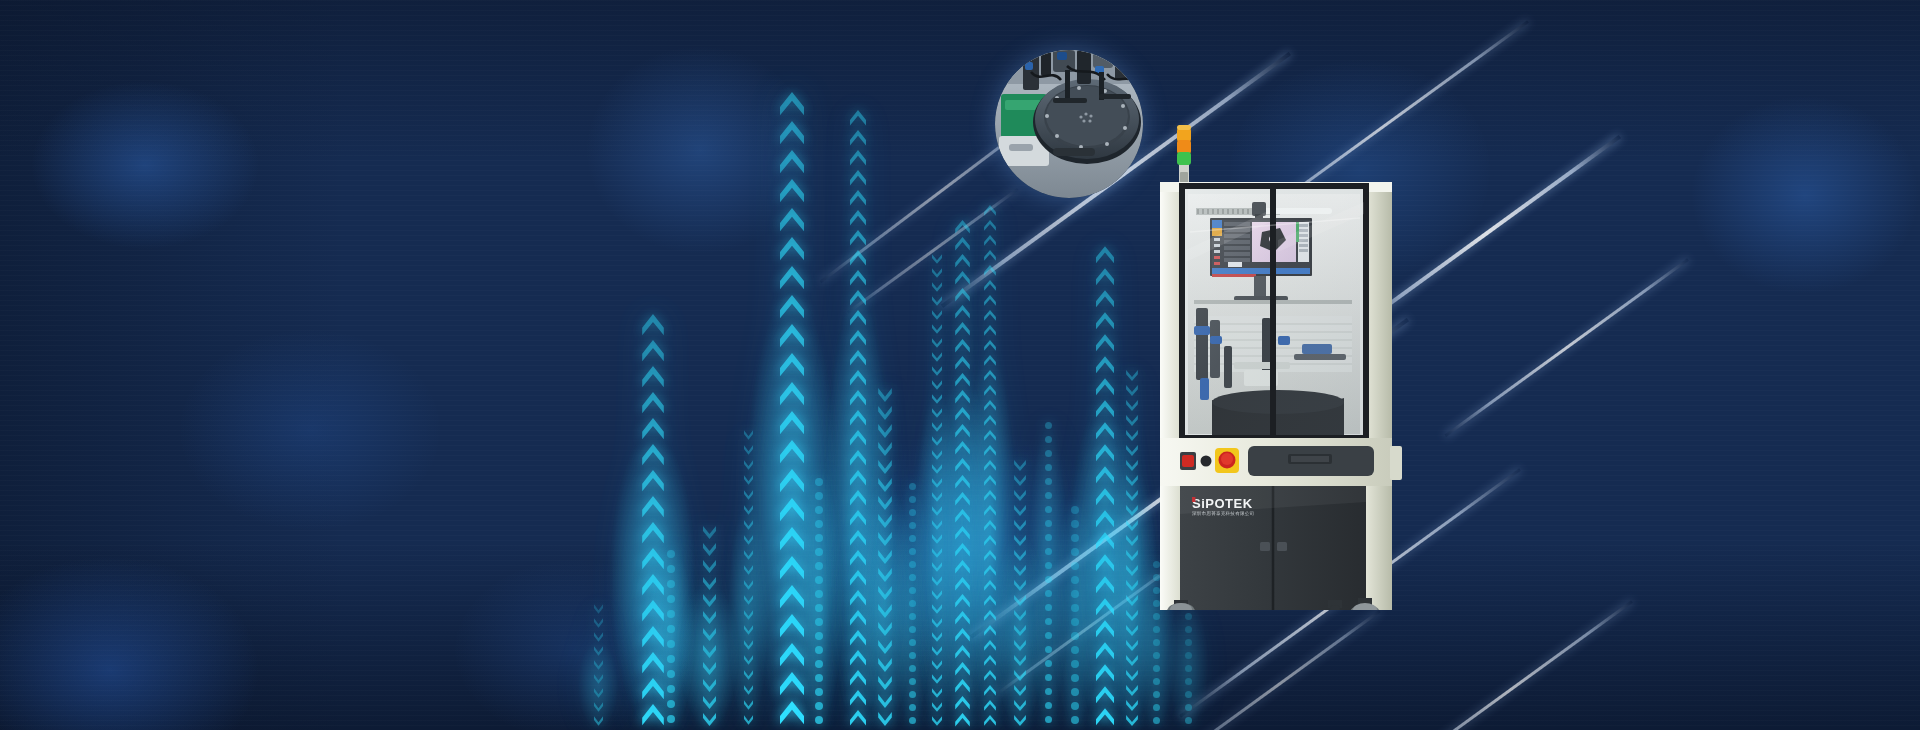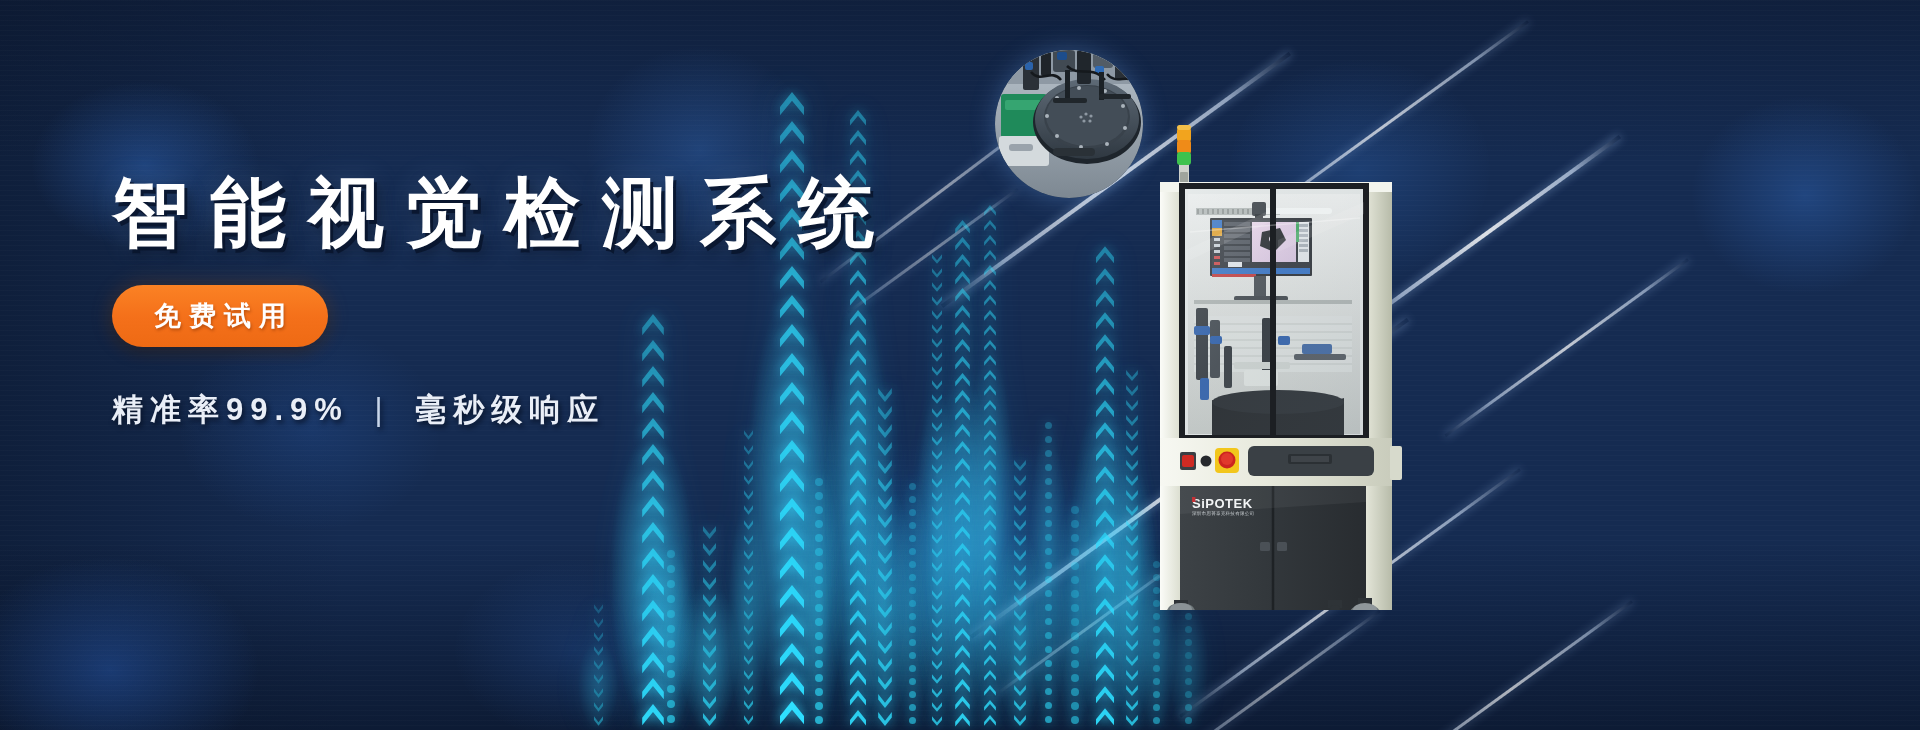--- a/index.html
+++ b/index.html
@@ -2536,23 +2536,14 @@
         <rect x="176" y="490" width="14" height="8" fill="#2e3337"></rect>
         <ellipse cx="183" cy="499" rx="5" ry="4" fill="#2e3337"></ellipse>
         <rect x="206" y="488" width="14" height="10" fill="#2e3337"></rect>
         <ellipse cx="213" cy="503" rx="15" ry="9" fill="#737b7e"></ellipse>
         <ellipse cx="213" cy="506" rx="15" ry="5" fill="#e8861c"></ellipse>
         <ellipse cx="213" cy="500" rx="12" ry="7" fill="#8f979b"></ellipse>
       </g>
     </svg>
   </div>
 
-  <div class="content">
-    <div class="headline">智能视觉检测系统</div>
-    <div class="cta">免费试用</div>
-    <div class="sub">
-      <span>精准率99.9%</span>
-      <span class="divider">|</span>
-      <span>毫秒级响应</span>
-    </div>
-  </div>
 
 </div>
 
 </body></html>

